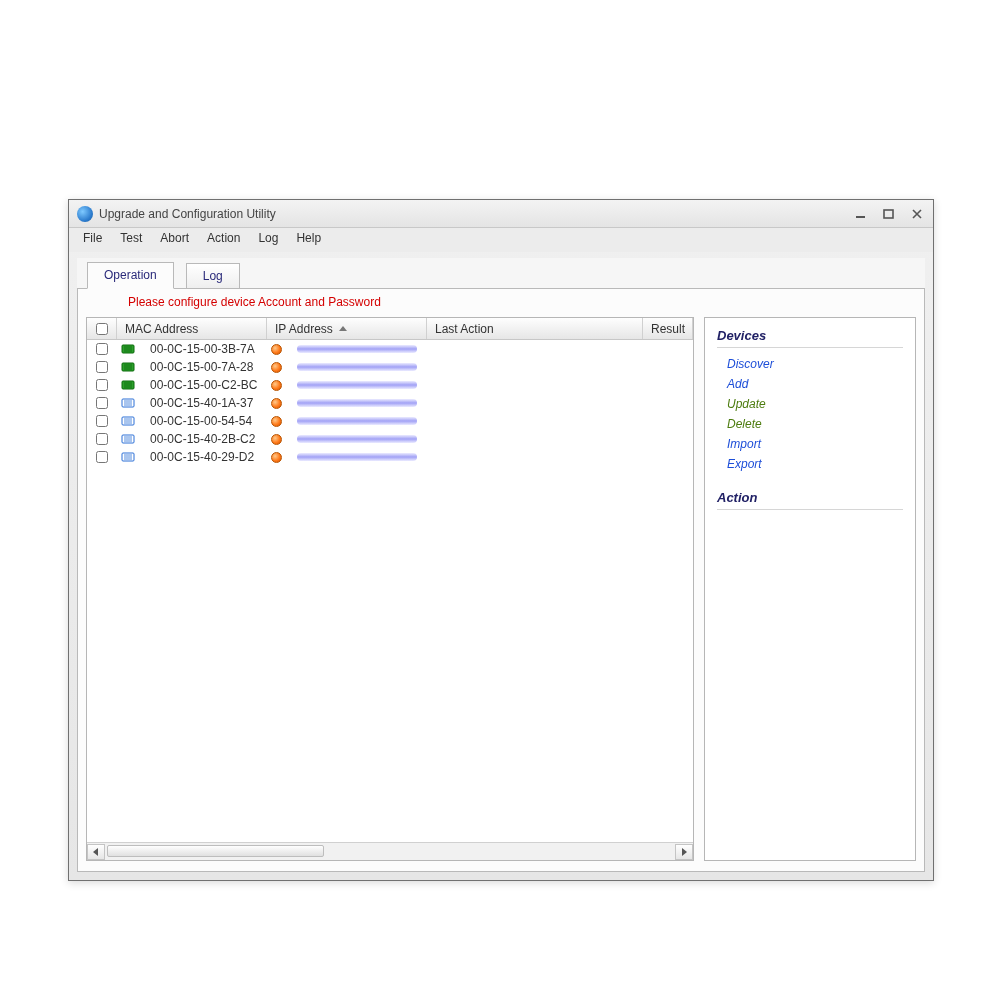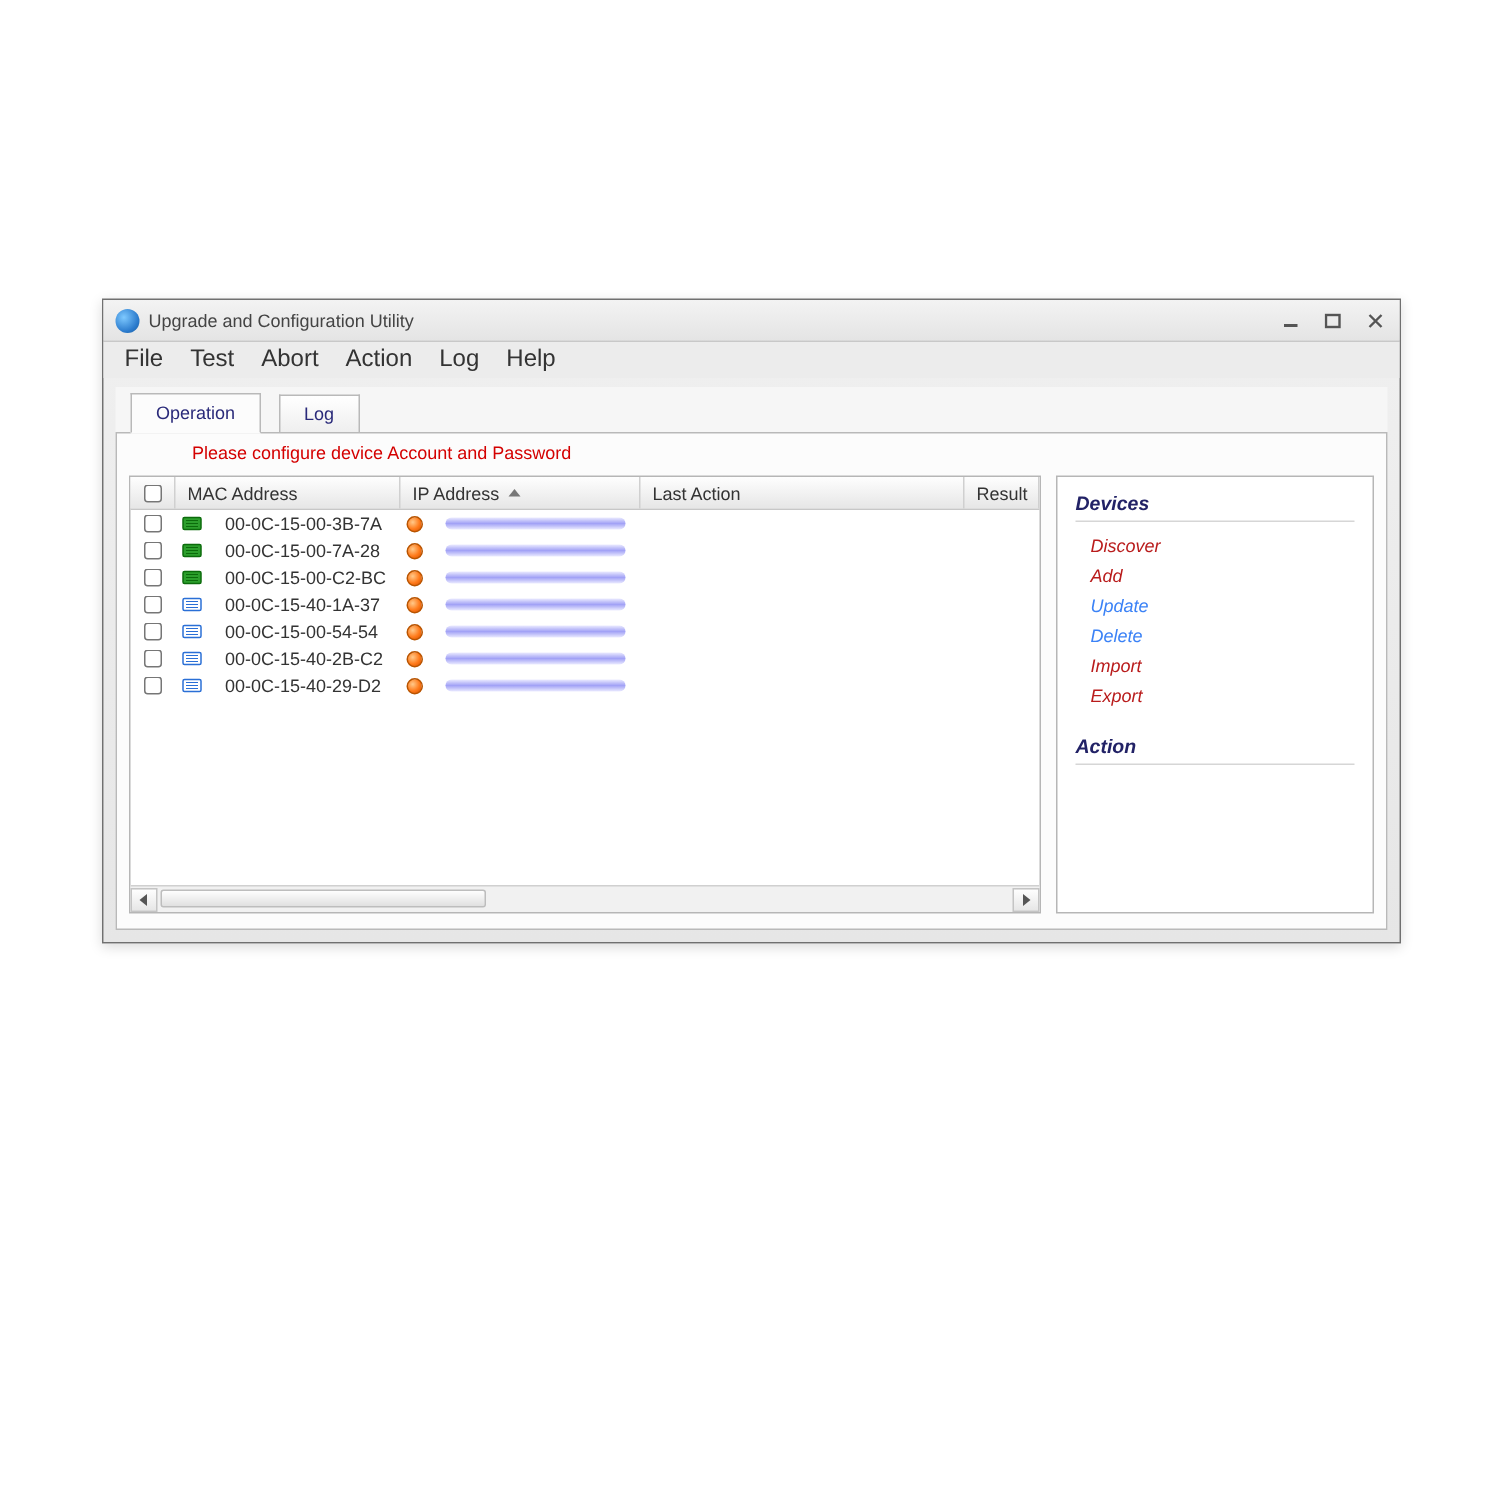--- a/index.html
+++ b/index.html
@@ -11,21 +11,21 @@
     width: 1000px;
     height: 1000px;
     position: relative;
     color: #333;
   }
   .window {
     position: absolute;
     left: 68px;
     top: 199px;
     width: 866px;
-    height: 430px;
+    height: 682px;
     border: 1px solid #707070;
     background: linear-gradient(#f0f0f0, #e6e6e6);
     box-shadow: 0 2px 8px rgba(0,0,0,0.15);
   }
   .titlebar {
     height: 28px;
     display: flex;
     align-items: center;
     padding: 0 6px 0 8px;
     background: linear-gradient(to bottom, #f3f3f3, #e4e4e4);
@@ -43,25 +43,24 @@
   .win-btns { display:flex; gap:8px; align-items:center; }
   .win-btn {
     width: 20px; height: 16px;
     display:flex; align-items:center; justify-content:center;
     color:#555;
     cursor: default;
   }
   .menubar {
     height: 24px;
     display: flex;
-    align-items: center;
     gap: 2px;
     padding: 0 6px;
     background: #ececec;
-    font-size: 16px;
+    font-size: 12px;
   }
   .menu-item { padding: 3px 8px; cursor: default; }
   .client {
     position: absolute;
     left: 8px; right: 8px; top: 58px; bottom: 8px;
     background: #f6f6f6;
   }
   .tabbar {
     display: flex;
     align-items: flex-end;
@@ -158,22 +157,22 @@
   .hs-track { flex:1; height:16px; position:relative; }
   .hs-thumb { position:absolute; left:2px; top:1px; height:12px; width:38%; border:1px solid #bdbdbd; background:linear-gradient(#fefefe,#e0e0e0); border-radius:2px; }
   .sidepanel {
     width: 212px;
     border: 1px solid #b6b6b6;
     background: #fff;
     padding: 8px 12px 10px;
     font-style: italic;
   }
   .side-head { font-weight: bold; color:#222266; margin: 2px 0 6px; font-size:13px; border-bottom:1px solid #d6d6d6; padding-bottom:4px; }
-  .side-item { color:#b91c1c; padding: 3px 4px 3px 10px; cursor: default; font-size:12px; }
-  .side-item.disabled { color:#3b82f6; }
+  .side-item { color:#1d4ed8; padding: 3px 4px 3px 10px; cursor: default; font-size:12px; }
+  .side-item.disabled { color:#4d7c0f; }
   input[type=checkbox]{ width:12px;height:12px;margin:0; accent-color:#6a6a6a; }
   .macw { width:150px; }
   .ipw { width:160px; display:flex; align-items:center; gap:6px; }
 </style>
 </head>
 <body>
 
 <div class="window">
   <div class="titlebar">
     <div class="app-icon"></div>

